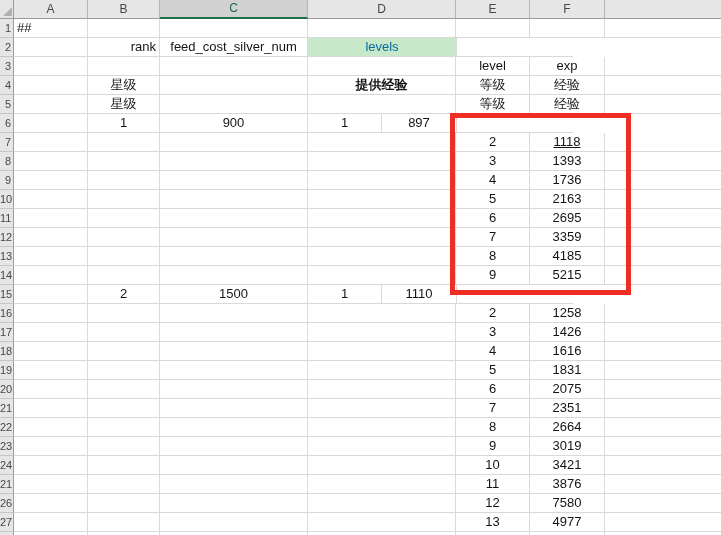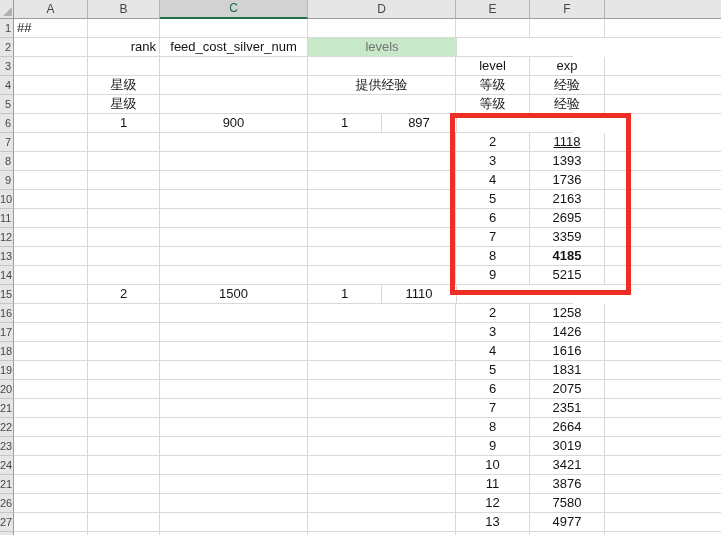--- a/index.html
+++ b/index.html
@@ -21,21 +21,21 @@
         border-right:1px solid #9c9c9c;border-bottom:1px solid #c6c6c6;
         color:#474747;font-size:11px;text-align:right;line-height:18px;
         overflow:hidden;padding-right:2px;white-space:nowrap;}
   .cell{box-sizing:border-box;height:19px;flex:none;background:transparent;
         border-right:1px solid var(--grid);border-bottom:1px solid var(--grid);
         color:#141414;font-size:13px;text-align:center;line-height:18px;
         white-space:nowrap;overflow:hidden;}
   .cell.left{text-align:left;padding-left:3px;}
   .cell.right{text-align:right;padding-right:3px;}
   .cell.fill{border-right:none;}
-  .cell.levels{background:var(--lvbg);color:#737373;}
+  .cell.levels{background:var(--lvbg);color:#0369a1;}
   .redbox{position:absolute;left:450px;top:113px;width:181px;height:182px;
           box-sizing:border-box;border:5px solid var(--red);z-index:5;pointer-events:none;}
 </style>
 </head>
 <body>
 
 <div id="app">
   <div id="sheet">
       <div class="hrow">
         <div class="corner">
@@ -75,21 +75,21 @@
         <div class="cell" style="width: 148px;"></div>
         <div class="cell" style="width: 74px;">level</div>
         <div class="cell" style="width: 75px;">exp</div>
         <div class="cell fill" style="width: 116px;"></div>
       </div>
       <div class="brow">
         <div class="rnum">4</div>
         <div class="cell" style="width: 74px;"></div>
         <div class="cell" style="width: 72px;">星级</div>
         <div class="cell" style="width: 148px;"></div>
-        <div class="cell" style="width: 148px;">提供经验</div>
+        <div class="cell" style="width: 148px; font-weight: bold;">提供经验</div>
         <div class="cell" style="width: 74px;">等级</div>
         <div class="cell" style="width: 75px;">经验</div>
         <div class="cell fill" style="width: 116px;"></div>
       </div>
       <div class="brow">
         <div class="rnum">5</div>
         <div class="cell" style="width: 74px;"></div>
         <div class="cell" style="width: 72px;">星级</div>
         <div class="cell" style="width: 148px;"></div>
         <div class="cell" style="width: 148px;"></div>
@@ -166,21 +166,21 @@
         <div class="cell" style="width: 75px;">3359</div>
         <div class="cell fill" style="width: 116px;"></div>
       </div>
       <div class="brow">
         <div class="rnum">13</div>
         <div class="cell" style="width: 74px;"></div>
         <div class="cell" style="width: 72px;"></div>
         <div class="cell" style="width: 148px;"></div>
         <div class="cell" style="width: 148px;"></div>
         <div class="cell" style="width: 74px;">8</div>
-        <div class="cell" style="width: 75px; font-weight: bold;">4185</div>
+        <div class="cell" style="width: 75px;">4185</div>
         <div class="cell fill" style="width: 116px;"></div>
       </div>
       <div class="brow">
         <div class="rnum">14</div>
         <div class="cell" style="width: 74px;"></div>
         <div class="cell" style="width: 72px;"></div>
         <div class="cell" style="width: 148px;"></div>
         <div class="cell" style="width: 148px;"></div>
         <div class="cell" style="width: 74px;">9</div>
         <div class="cell" style="width: 75px;">5215</div>

